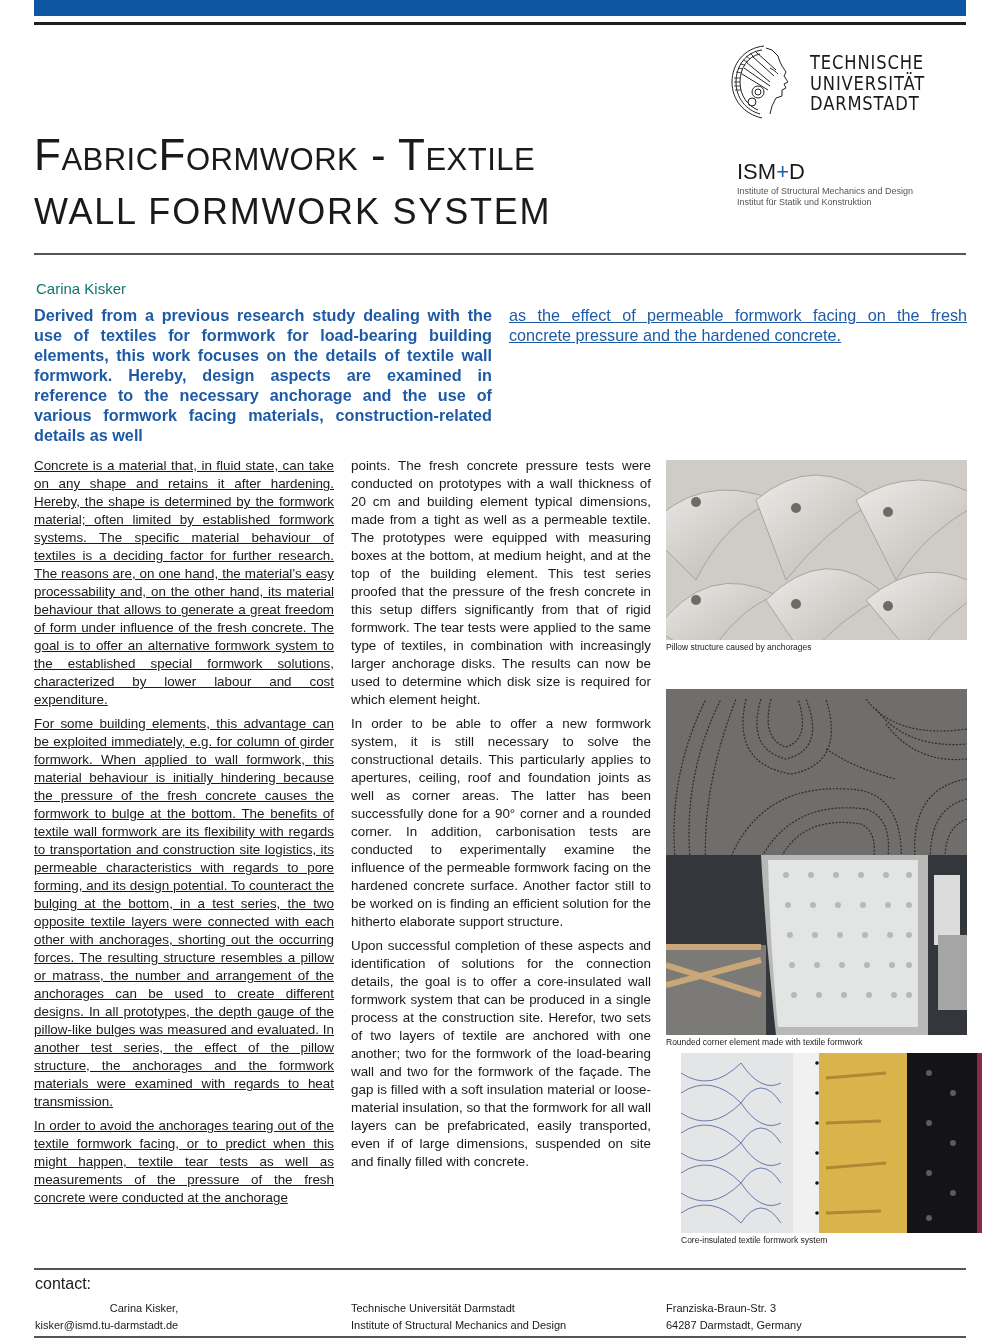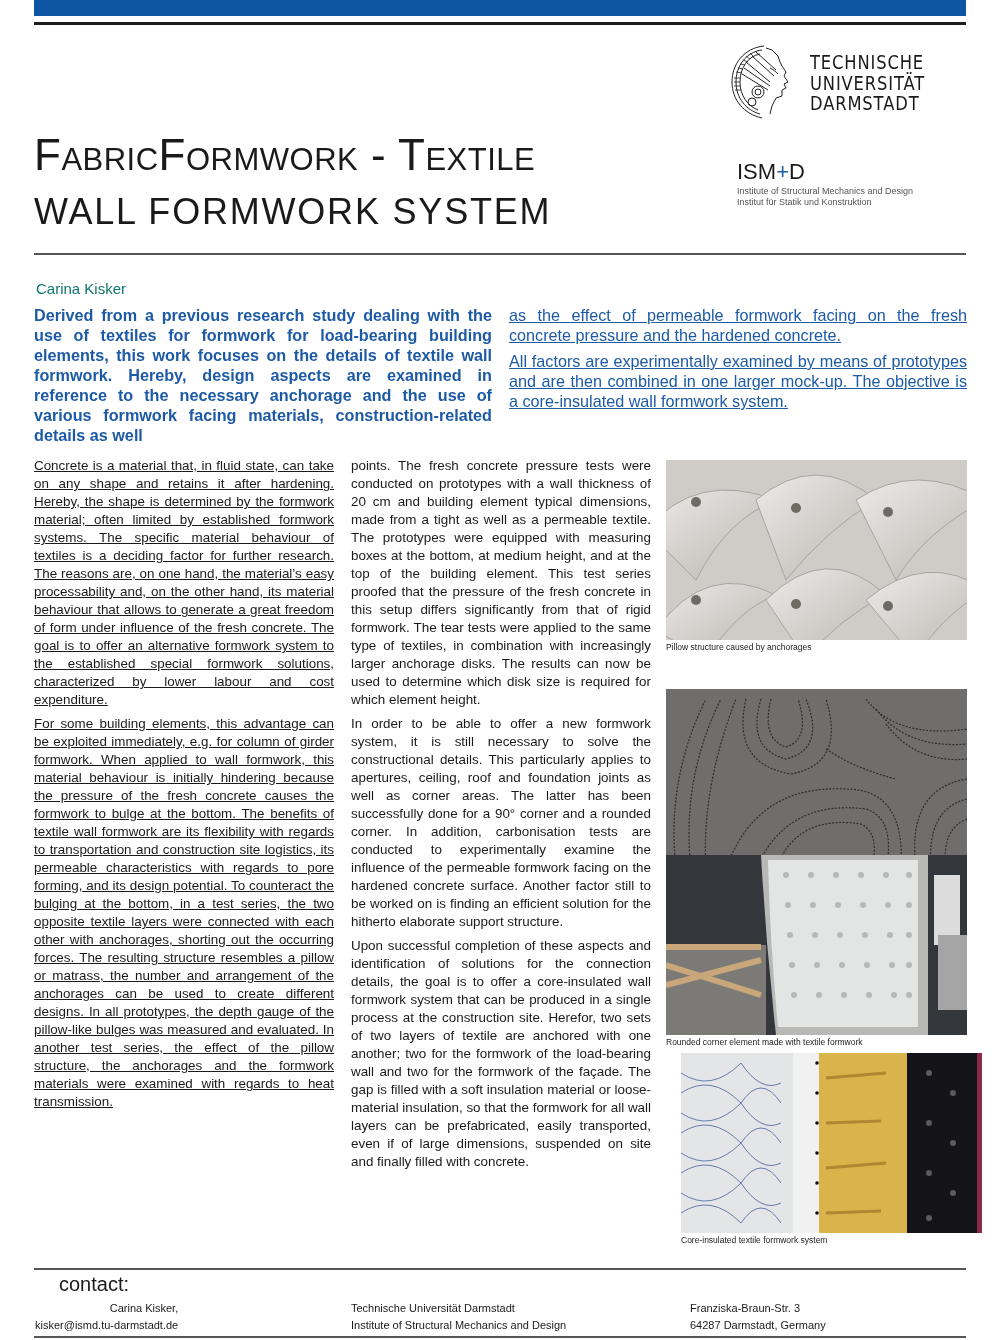--- a/index.html
+++ b/index.html
@@ -48,23 +48,23 @@
   .fig .ph { width:301px; position:relative; overflow:hidden; }
   .fig .cap { font-size:8.5px; line-height:11px; color:#1a1a1a; margin-top:2px; }
 
   #fig1 { top:460px; } #fig1 .ph { height:180px; background:#d9d6d2; }
   #fig2 { top:689px; } #fig2 .ph { height:180px; background:#6e6d6b; }
   #fig3 { top:855px; } #fig3 .ph { height:180px; background:#3b3d3e; }
   #fig4 { top:1053px;padding-left:15px; } #fig4 .ph { height:180px; background:#e2e2e2; }
 
   
   #footer-rule-top { left:34px; top:1268px; width:932px; height:2px; background:#555; }
-  #contact-title { left:35px; top:1274px; font-size:20px; line-height:20px; color:#1a1a1a;margin-left:24px; }
+  #contact-title { left:35px; top:1274px; font-size:16px; line-height:20px; color:#1a1a1a; }
   .fcol { position:absolute; top:1300px; font-size:11px; line-height:17px; color:#1a1a1a; }
-  #fcol1 { left:35px;text-align:right; } #fcol2 { left:351px; } #fcol3 { left:666px;margin-left:24px; }
+  #fcol1 { left:35px;text-align:right; } #fcol2 { left:351px; } #fcol3 { left:666px; }
   #footer-rule-bot { left:34px; top:1336px; width:932px; height:2px; background:#555; }
 </style>
 </head>
 <body>
 
 <div id="top-bar" class="abs"></div>
 <div id="top-rule" class="abs"></div>
 
 <div id="tud-logo" class="abs">
   <svg id="tud-crest" viewBox="0 0 76 78">
@@ -117,26 +117,26 @@
 </div>
 
 <div id="title-rule" class="abs"></div>
 <div id="author" class="abs">Carina Kisker</div>
 
 <div id="abstract-left" class="abs abstract">
   <p>Derived from a previous research study dealing with the use of textiles for formwork for load-bearing building elements, this work focuses on the details of textile wall formwork. Hereby, design aspects are examined in reference to the necessary anchorage and the use of various formwork facing materials, construction-related details as well</p>
 </div>
 <div id="abstract-right" class="abs abstract">
   <p>as the effect of permeable formwork facing on the fresh concrete pressure and the hardened concrete.</p>
-  <p>All factors are experimentally examined by means of prototypes and are then combined in one larger mock-up. The objective is a core-insulated wall formwork system.</p>
 </div>
 
 <div id="col1" class="abs col">
   <p>Concrete is a material that, in fluid state, can take on any shape and retains it after hardening. Hereby, the shape is determined by the formwork material; often limited by established formwork systems. The specific material behaviour of textiles is a deciding factor for further research. The reasons are, on one hand, the material’s easy processability and, on the other hand, its material behaviour that allows to generate a great freedom of form under influence of the fresh concrete. The goal is to offer an alternative formwork system to the established special formwork solutions, characterized by lower labour and cost expenditure.</p>
   <p>For some building elements, this advantage can be exploited immediately, e.g. for column of girder formwork. When applied to wall formwork, this material behaviour is initially hindering because the pressure of the fresh concrete causes the formwork to bulge at the bottom. The benefits of textile wall formwork are its flexibility with regards to transportation and construction site logistics, its permeable characteristics with regards to pore forming, and its design potential. To counteract the bulging at the bottom, in a test series, the two opposite textile layers were connected with each other with anchorages, shorting out the occurring forces. The resulting structure resembles a pillow or matrass, the number and arrangement of the anchorages can be used to create different designs. In all prototypes, the depth gauge of the pillow-like bulges was measured and evaluated. In another test series, the effect of the pillow structure, the anchorages and the formwork materials were examined with regards to heat transmission.</p>
+  <p>In order to avoid the anchorages tearing out of the textile formwork facing, or to predict when this might happen, textile tear tests as well as measurements of the pressure of the fresh concrete were conducted at the anchorage</p>
 </div>
 <div id="col2" class="abs col">
   <p>points. The fresh concrete pressure tests were conducted on prototypes with a wall thickness of 20 cm and building element typical dimensions, made from a tight as well as a permeable textile. The prototypes were equipped with measuring boxes at the bottom, at medium height, and at the top of the building element. This test series proofed that the pressure of the fresh concrete in this setup differs significantly from that of rigid formwork. The tear tests were applied to the same type of textiles, in combination with increasingly larger anchorage disks. The results can now be used to determine which disk size is required for which element height.</p>
   <p>In order to be able to offer a new formwork system, it is still necessary to solve the constructional details. This particularly applies to apertures, ceiling, roof and foundation joints as well as corner areas. The latter has been successfully done for a 90° corner and a rounded corner. In addition, carbonisation tests are conducted to experimentally examine the influence of the permeable formwork facing on the hardened concrete surface. Another factor still to be worked on is finding an efficient solution for the hitherto elaborate support structure.</p>
   <p>Upon successful completion of these aspects and identification of solutions for the connection details, the goal is to offer a core-insulated wall formwork system that can be produced in a single process at the construction site. Herefor, two sets of two layers of textile are anchored with one another; two for the formwork of the load-bearing wall and two for the formwork of the façade. The gap is filled with a soft insulation material or loose-material insulation, so that the formwork for all wall layers can be prefabricated, easily transported, even if of large dimensions, suspended on site and finally filled with concrete.</p>
 </div>
 
 <div id="fig1" class="fig">
   <div class="ph">
     <svg width="301" height="180" viewBox="0 0 301 180">

